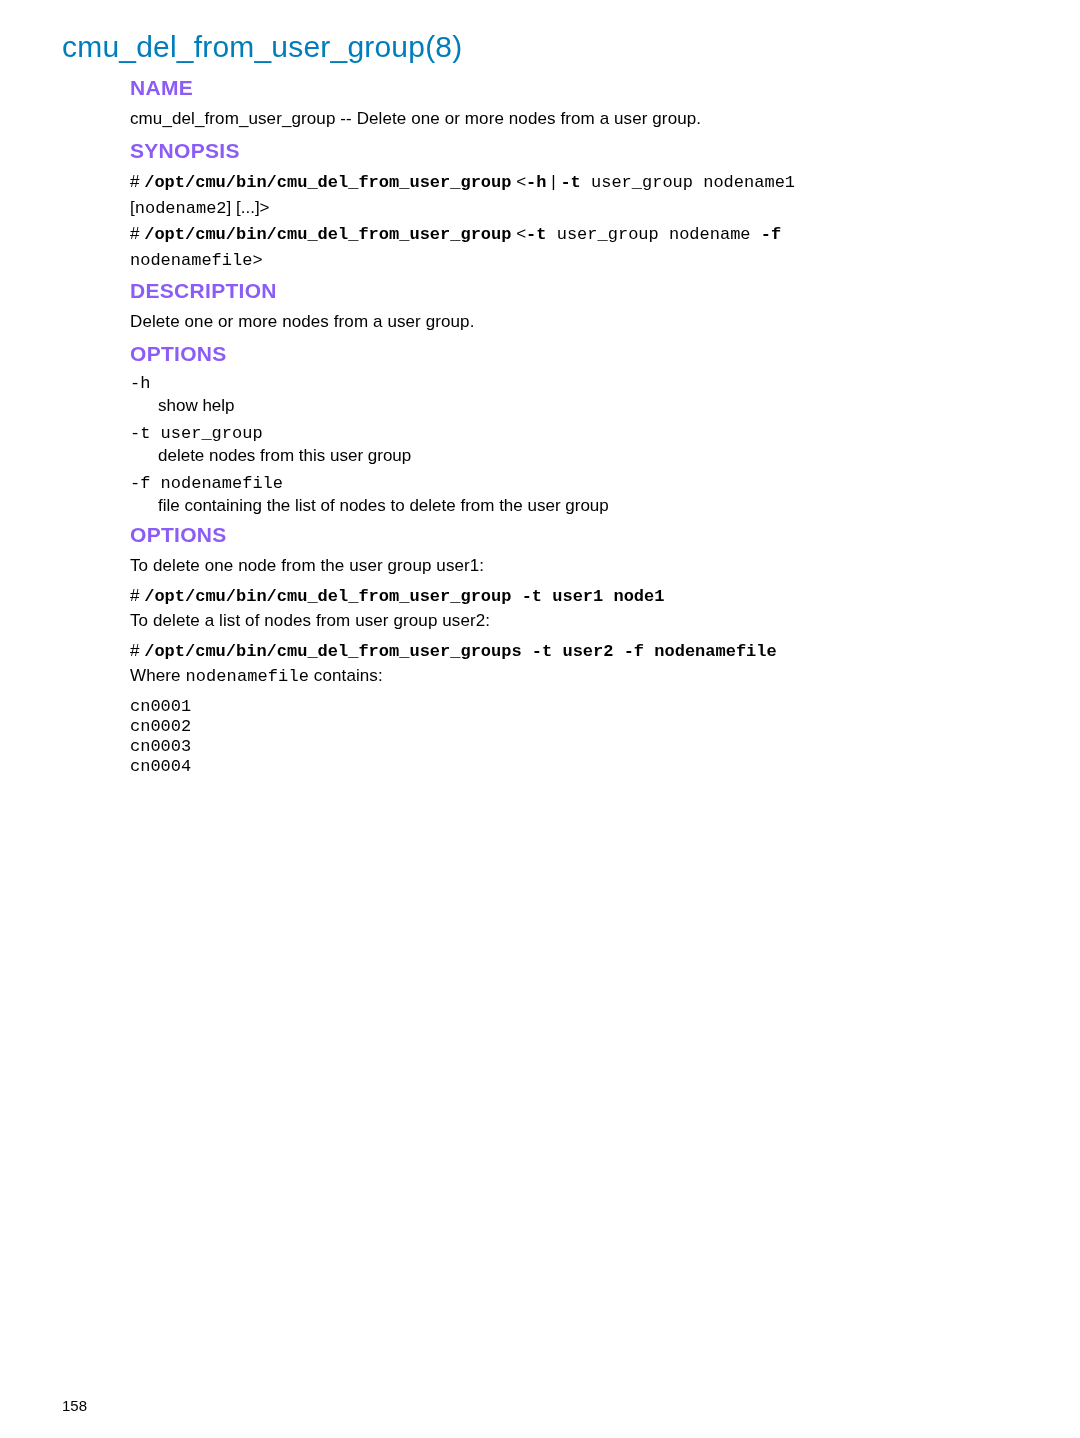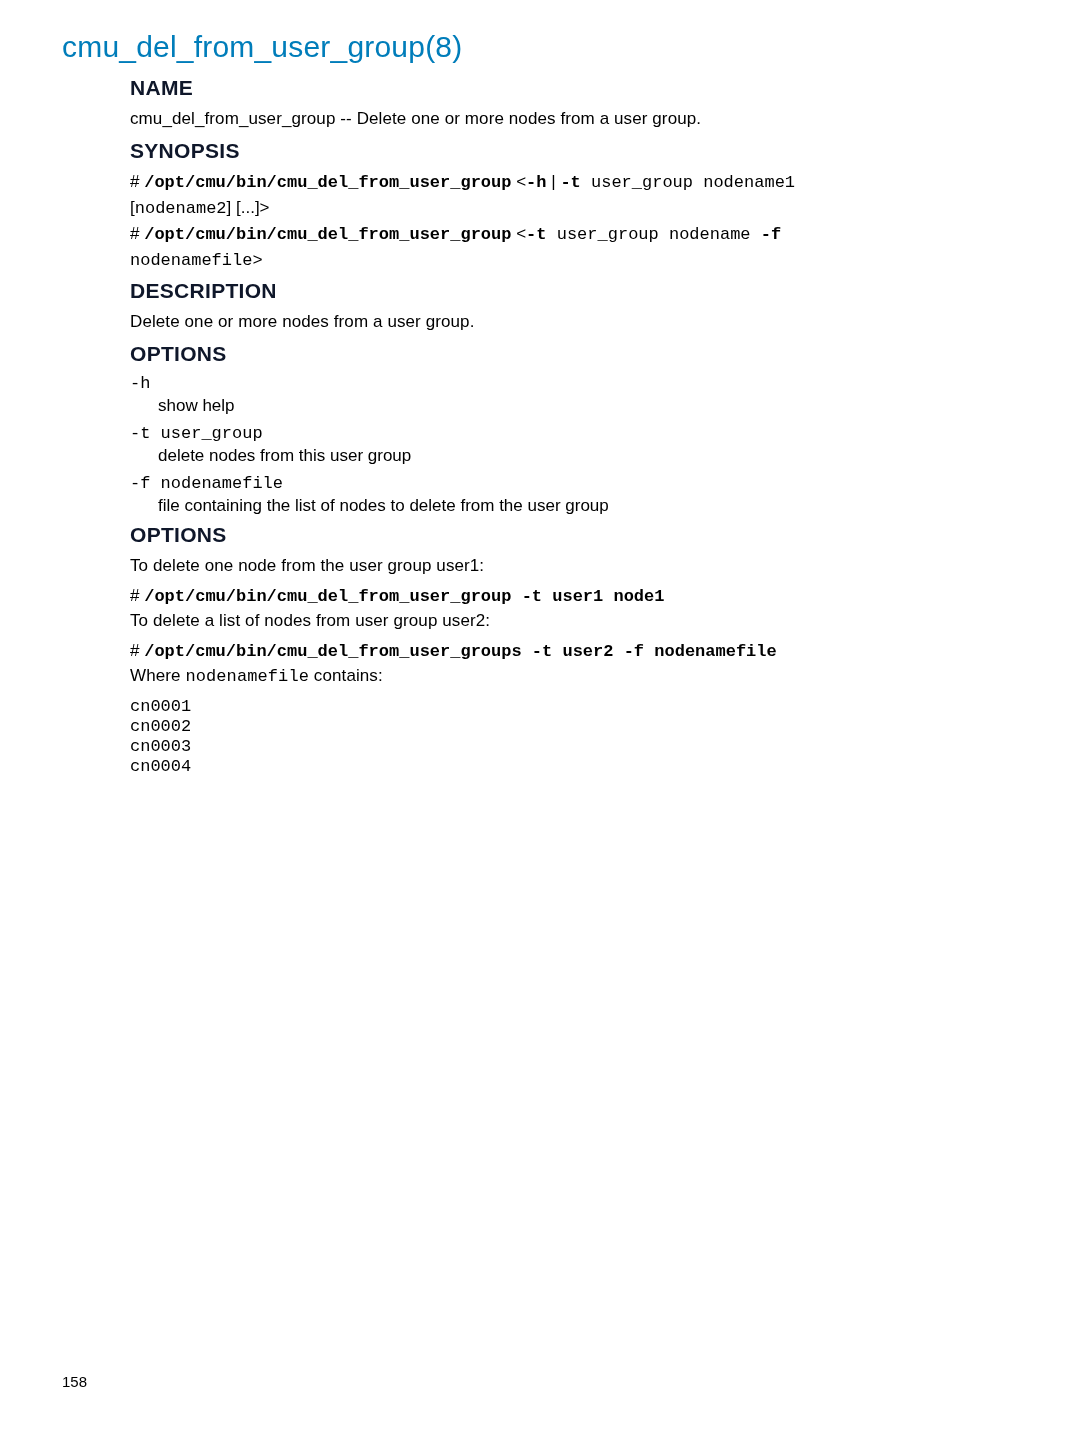--- a/index.html
+++ b/index.html
@@ -19,21 +19,21 @@
     color: #007dba;
     font-size: 30px;
     font-weight: 300;
     margin: 0 0 12px 0;
     letter-spacing: 0.2px;
   }
   .content {
     margin-left: 68px;
   }
   .section-heading {
-    color: #0f172a;
+    color: #8b5cf6;
     font-size: 21px;
     font-weight: bold;
     margin: 6px 0 8px 0;
     letter-spacing: 0.3px;
   }
   .body-text {
     font-size: 17px;
     font-weight: 300;
     margin: 4px 0 8px 0;
     line-height: 1.35;
@@ -70,21 +70,21 @@
   }
   .nodelist {
     font-family: "Courier New", Courier, monospace;
     font-size: 17px;
     white-space: pre;
     line-height: 1.18;
     margin: 8px 0 0 0;
   }
   .page-number {
     position: absolute;
-    bottom: 48px;
+    bottom: 24px;
     left: 62px;
     font-size: 15px;
     font-weight: 300;
   }
 </style>
 </head>
 <body>
 
 <div class="page">
 

